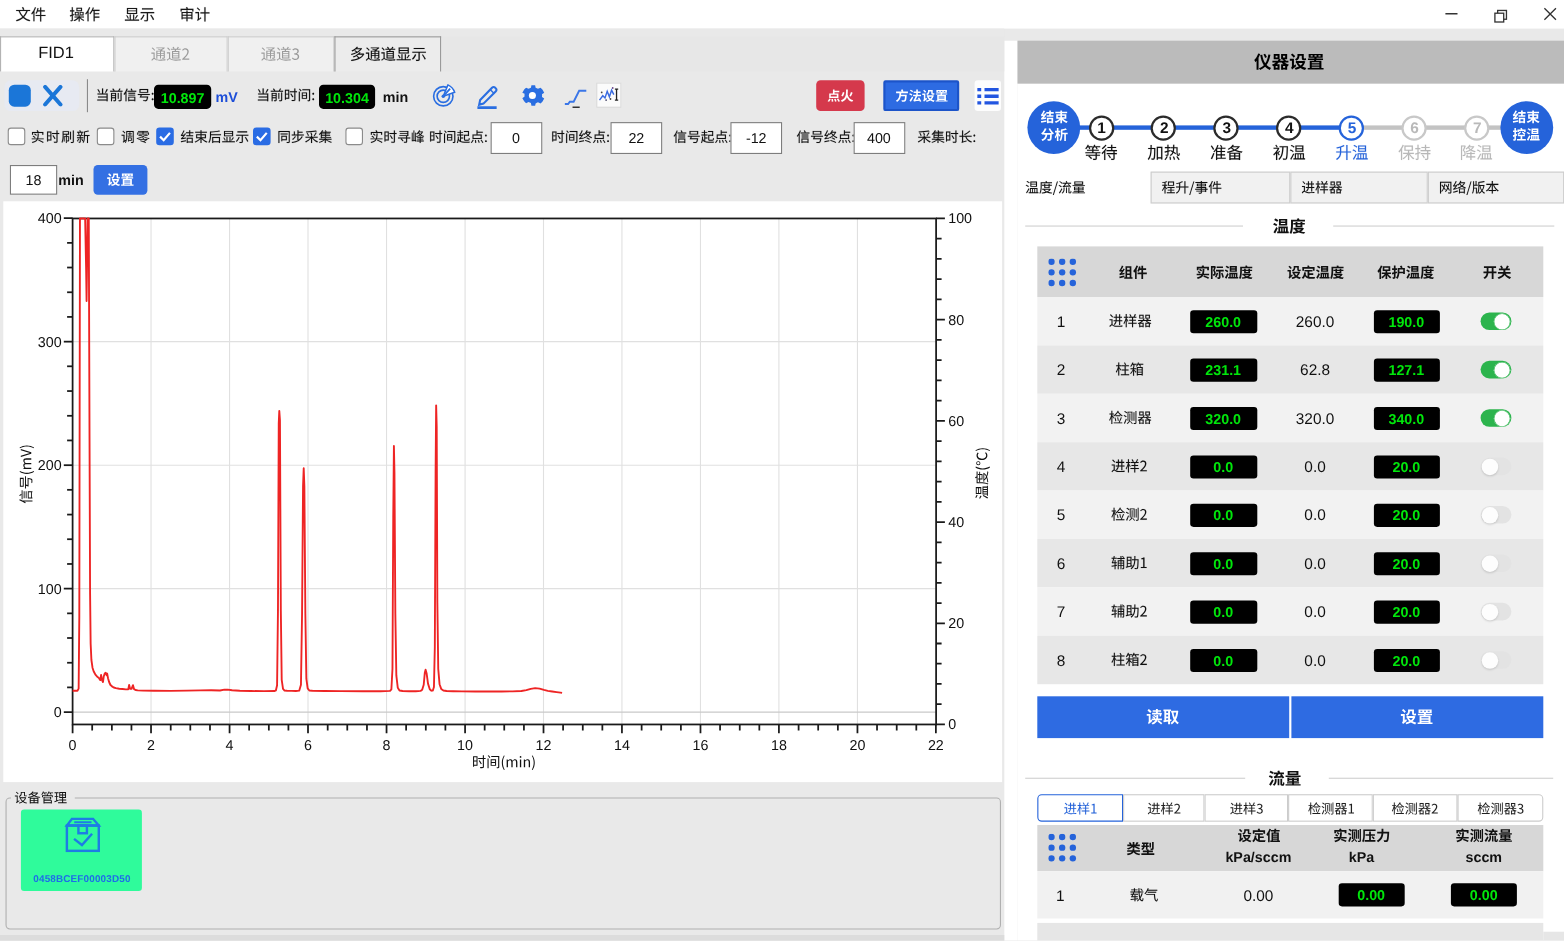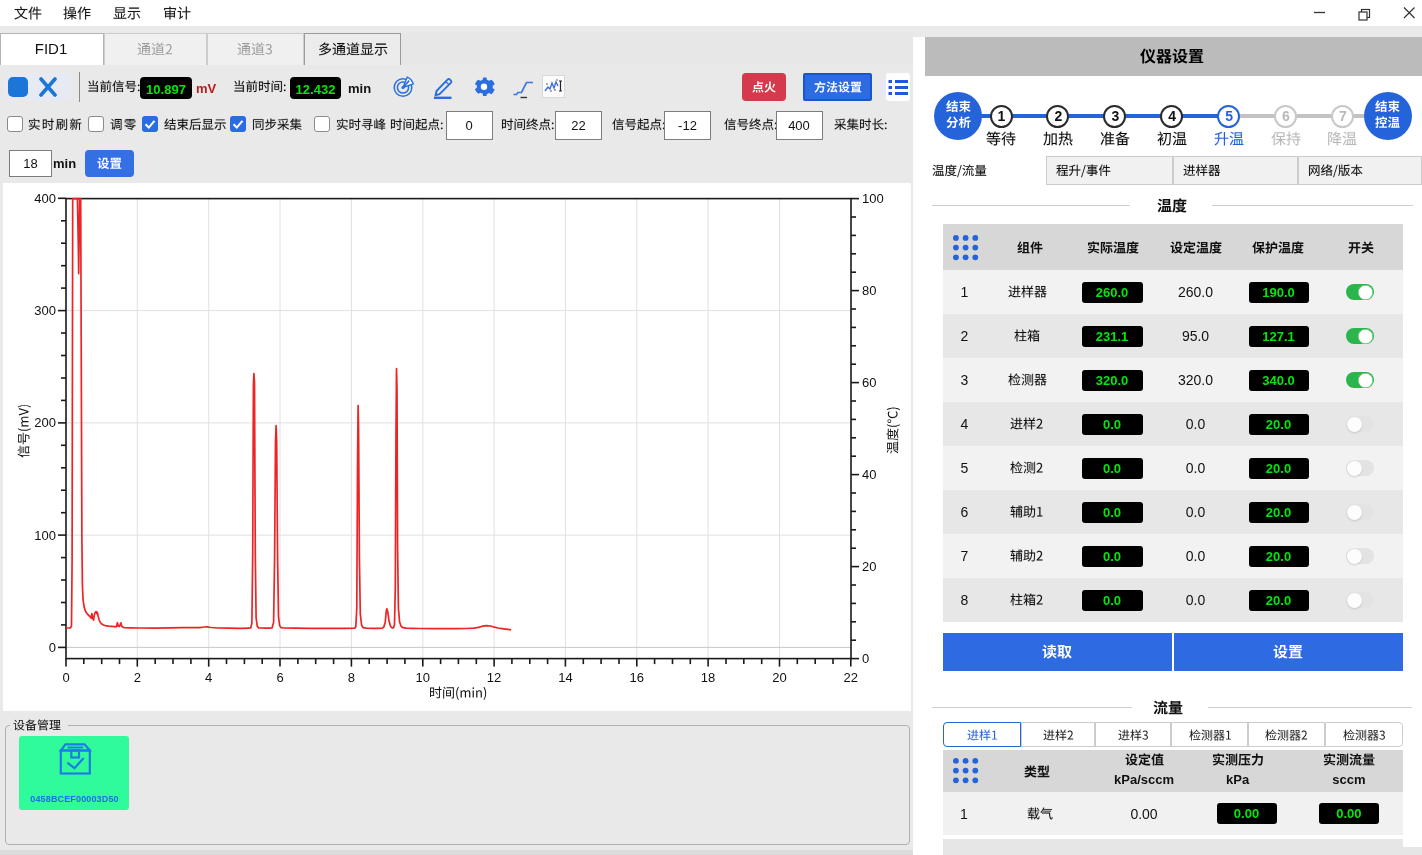--- a/index.html
+++ b/index.html
@@ -78,32 +78,32 @@
       <g transform="translate(0,11.00) scale(0.012500,-0.012500)" fill="#111" stroke="#111" stroke-width="10">
         <use href="#r5f53" x="0"></use>
         <use href="#r524d" x="1000"></use>
         <use href="#r4fe1" x="2000"></use>
         <use href="#r53f7" x="3000"></use>
         <use href="#r3a" x="4000"></use>
       </g>
     </svg></div>
 <div style="position:absolute;left:140.0px;top:77.0px;width:52.0px;height:22.0px;background:#000;border-radius:4px"></div>
 <div style="position:absolute;top:81.5px;font:bold 13px 'Liberation Sans',sans-serif;color:#00e70b;line-height:15.1px;white-space:nowrap;left:66.0px;width:200px;text-align:center;">10.897</div>
-<div style="position:absolute;top:81.0px;font:bold 13px 'Liberation Sans',sans-serif;color:#b91c1c;line-height:15.1px;white-space:nowrap;left:196.0px;">mV</div>
+<div style="position:absolute;top:81.0px;font:bold 13px 'Liberation Sans',sans-serif;color:#1d4ed8;line-height:15.1px;white-space:nowrap;left:196.0px;">mV</div>
 <div style="position:absolute;left:233.0px;top:80.0px;width:55px;height:14px"><svg width="55" height="14" style="overflow:visible">
       <g transform="translate(0,11.00) scale(0.012500,-0.012500)" fill="#111" stroke="#111" stroke-width="10">
         <use href="#r5f53" x="0"></use>
         <use href="#r524d" x="1000"></use>
         <use href="#r65f6" x="2000"></use>
         <use href="#r95f4" x="3000"></use>
         <use href="#r3a" x="4000"></use>
       </g>
     </svg></div>
 <div style="position:absolute;left:290.0px;top:77.0px;width:51.0px;height:22.0px;background:#000;border-radius:4px"></div>
-<div style="position:absolute;top:81.5px;font:bold 13px 'Liberation Sans',sans-serif;color:#00e70b;line-height:15.1px;white-space:nowrap;left:215.5px;width:200px;text-align:center;">12.432</div>
+<div style="position:absolute;top:81.5px;font:bold 13px 'Liberation Sans',sans-serif;color:#00e70b;line-height:15.1px;white-space:nowrap;left:215.5px;width:200px;text-align:center;">10.304</div>
 <div style="position:absolute;top:81.0px;font:bold 13px 'Liberation Sans',sans-serif;color:#111;line-height:15.1px;white-space:nowrap;left:348.0px;">min</div>
 <svg class="abs" style="left:393px;top:76px" width="180" height="24" fill="none" stroke="#2a6ee1">
 <g stroke-width="1.5">
  <circle cx="10" cy="11.5" r="8.8"></circle>
  <circle cx="10" cy="11.5" r="5.6"></circle>
  <path d="M14.2 1.2 A11.4 11.4 0 0 1 20.3 7.9 L10 11.5 Z" fill="#fff" stroke="#2a6ee1" stroke-width="1.4"></path>
  <circle cx="10" cy="11.5" r="1.6" fill="#2a6ee1" stroke="none"></circle>
  <path d="M10 11.5 L16.2 4.6" stroke-width="1.7"></path>
 </g>
 <g transform="translate(39,0)" stroke-width="1.9">
@@ -662,21 +662,21 @@
 <div style="position:absolute;left:943.0px;top:314.0px;width:460.0px;height:44.0px;background:#e7e7e7"></div>
 <div style="position:absolute;top:328.0px;font:normal 14px 'Liberation Sans',sans-serif;color:#111;line-height:16.2px;white-space:nowrap;left:864.5px;width:200px;text-align:center;">2</div>
 <div style="position:absolute;left:1014.0px;top:329.0px;width:28px;height:15px"><svg width="28" height="15" style="overflow:visible">
       <g transform="translate(0,11.44) scale(0.013000,-0.013000)" fill="#111" stroke="#111" stroke-width="6">
         <use href="#r67f1" x="0"></use>
         <use href="#r7bb1" x="1000"></use>
       </g>
     </svg></div>
 <div style="position:absolute;left:1081.5px;top:325.5px;width:61.0px;height:21.0px;background:#000;border-radius:3px"></div>
 <div style="position:absolute;top:328.5px;font:bold 13px 'Liberation Sans',sans-serif;color:#00e70b;line-height:15.1px;white-space:nowrap;left:1012.0px;width:200px;text-align:center;">231.1</div>
-<div style="position:absolute;top:328.0px;font:normal 14px 'Liberation Sans',sans-serif;color:#111;line-height:16.2px;white-space:nowrap;left:1095.5px;width:200px;text-align:center;">95.0</div>
+<div style="position:absolute;top:328.0px;font:normal 14px 'Liberation Sans',sans-serif;color:#111;line-height:16.2px;white-space:nowrap;left:1095.5px;width:200px;text-align:center;">62.8</div>
 <div style="position:absolute;left:1248.5px;top:325.5px;width:60.0px;height:21.0px;background:#000;border-radius:3px"></div>
 <div style="position:absolute;top:328.5px;font:bold 13px 'Liberation Sans',sans-serif;color:#00e70b;line-height:15.1px;white-space:nowrap;left:1178.5px;width:200px;text-align:center;">127.1</div>
 <div style="position:absolute;left:1346.2px;top:328.0px;width:27.5px;height:16.0px;background:#2cb44d;border-radius:8px"></div>
 <div style="position:absolute;left:1358.2px;top:328.5px;width:15.0px;height:15.0px;background:#fff;border-radius:50%;box-shadow:0 0 0 0.5px #2cb44d inset"></div>
 <div style="position:absolute;left:943.0px;top:358.0px;width:460.0px;height:44.0px;background:#f2f2f2"></div>
 <div style="position:absolute;top:372.0px;font:normal 14px 'Liberation Sans',sans-serif;color:#111;line-height:16.2px;white-space:nowrap;left:864.5px;width:200px;text-align:center;">3</div>
 <div style="position:absolute;left:1007.5px;top:373.0px;width:41px;height:15px"><svg width="41" height="15" style="overflow:visible">
       <g transform="translate(0,11.44) scale(0.013000,-0.013000)" fill="#111" stroke="#111" stroke-width="6">
         <use href="#r68c0" x="0"></use>
         <use href="#r6d4b" x="1000"></use>

